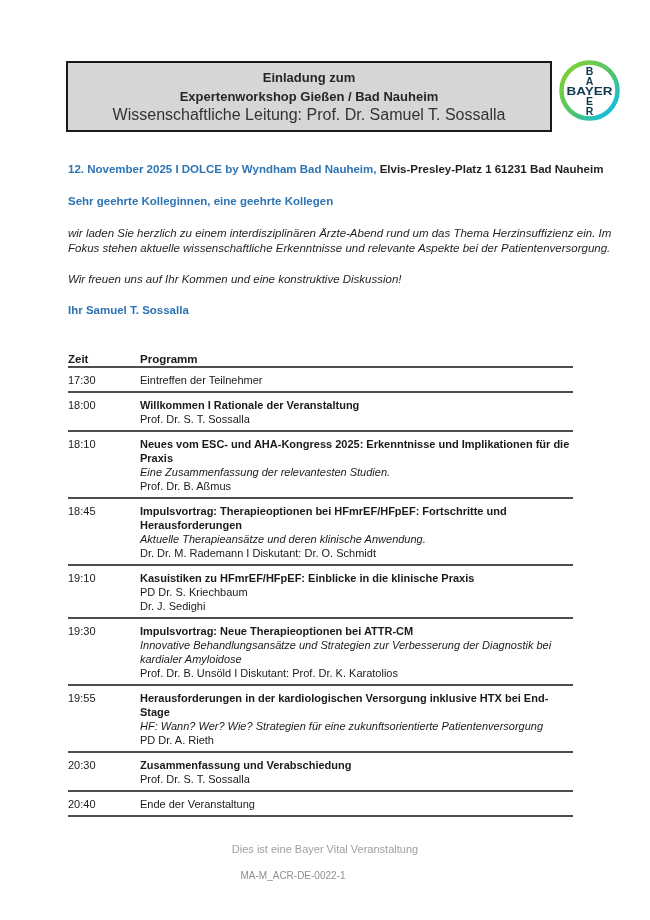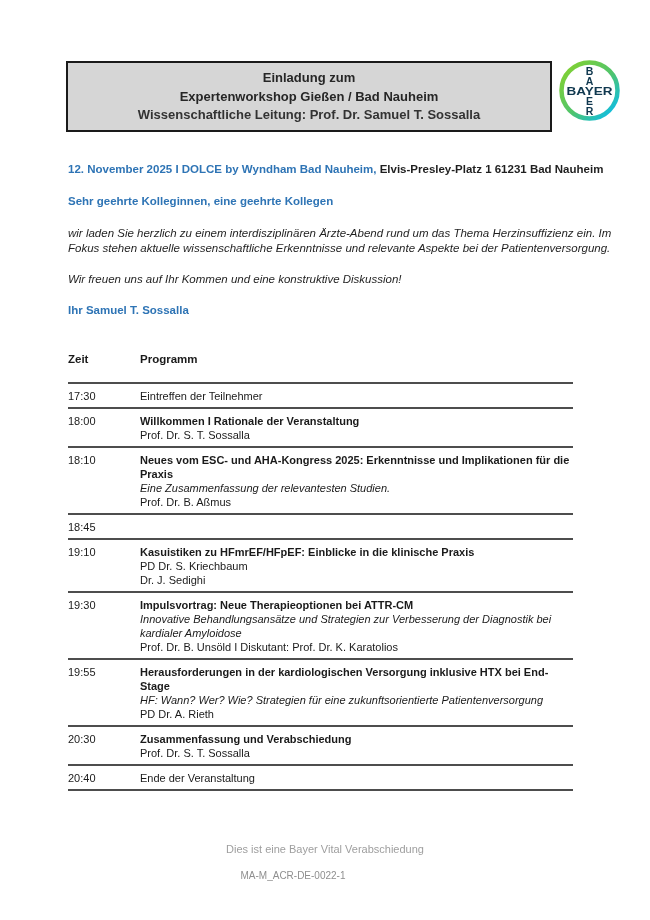--- a/index.html
+++ b/index.html
@@ -16,40 +16,40 @@
   
   .header-box {
     position: absolute; left: 66px; top: 61px; width: 486px;
     background: #d6d6d6; border: 2px solid #1a1a1a;
     text-align: center; padding: 5px 6px 6px 6px;
   }
   .header-box .t1, .header-box .t2 {
     font-weight: bold; font-size: 13px; line-height: 19px; color: #262626;
   }
   .header-box .t3 {
-    font-weight: bold; font-size: 13px; line-height: 18px; color: #333333;
+    font-weight: normal; font-size: 16px; line-height: 18px; color: #333333;
   }
 
   
   .logo { position: absolute; left: 558px; top: 59px; width: 63px; height: 63px; }
 
   
   .intro { position: absolute; left: 68px; top: 162px; width: 546px;
            font-size: 11.5px; line-height: 15px; color: #1f1f1f; }
   .intro .dateline { font-weight: bold; margin-bottom: 17px; }
   .intro .blue { color: #2e74b5; }
   .intro .salutation { color: #2e74b5; font-weight: bold; margin-bottom: 17px; }
   .intro .para { margin-bottom: 16px; font-style: italic; }
   .intro .signature { color: #2e74b5; font-weight: bold; margin-top: 11px; }
 
   
   .schedule { position: absolute; left: 68px; top: 352px; width: 505px;
               font-size: 11px; line-height: 14px; color: #1a1a1a; }
   .srow { display: flex; border-bottom: 2px solid #4d4d4d; padding: 5px 0 4px 0; }
-  .srow.head { font-weight: bold; padding: 0 0 16px 0; font-size: 11.5px; }
+  .srow.head { font-weight: bold; padding: 0 0 0 0; font-size: 11.5px; }
   .cell-time { width: 72px; flex: 0 0 72px; }
   .cell-prog { flex: 1 1 auto; }
   .prog-title.bold { font-weight: bold; }
   .prog-sub { font-style: italic; }
 
   
   .footer-line1 { position: absolute; left: 0; top: 843px; width: 650px;
     text-align: center; color: #9e9e9e; font-size: 11px; }
   .footer-line2 { position: absolute; left: 0; top: 870px; width: 586px;
     text-align: center; color: #8f8f8f; font-size: 10px; }
@@ -115,20 +115,25 @@
         <div class="srow">
           <div class="cell-time">18:10</div>
           <div class="cell-prog">
             <div class="prog-title bold">Neues vom ESC- und AHA-Kongress 2025: Erkenntnisse und Implikationen für die Praxis</div>
             <div class="prog-sub">Eine Zusammenfassung der relevantesten Studien.</div>
             <div class="prog-speaker">Prof. Dr. B. Aßmus</div>
           </div>
         </div>
         <div class="srow">
           <div class="cell-time">18:45</div>
+          <div class="cell-prog">
+            <div class="prog-title bold">Impulsvortrag: Therapieoptionen bei HFmrEF/HFpEF: Fortschritte und Herausforderungen</div>
+            <div class="prog-sub">Aktuelle Therapieansätze und deren klinische Anwendung.</div>
+            <div class="prog-speaker">Dr. Dr. M. Rademann I Diskutant: Dr. O. Schmidt</div>
+          </div>
         </div>
         <div class="srow">
           <div class="cell-time">19:10</div>
           <div class="cell-prog">
             <div class="prog-title bold">Kasuistiken zu HFmrEF/HFpEF: Einblicke in die klinische Praxis</div>
             <div class="prog-speaker">PD Dr. S. Kriechbaum</div>
             <div class="prog-speaker">Dr. J. Sedighi</div>
           </div>
         </div>
         <div class="srow">
@@ -156,16 +161,16 @@
         </div>
         <div class="srow">
           <div class="cell-time">20:40</div>
           <div class="cell-prog">
             <div class="prog-title">Ende der Veranstaltung</div>
           </div>
         </div>
       </div>
   </div>
 
-  <div class="footer-line1">Dies ist eine Bayer Vital Verabschiedung</div>
+  <div class="footer-line1">Dies ist eine Bayer Vital Veranstaltung</div>
   <div class="footer-line2">MA-M_ACR-DE-0022-1</div>
 
 </div>
 
 </body></html>

